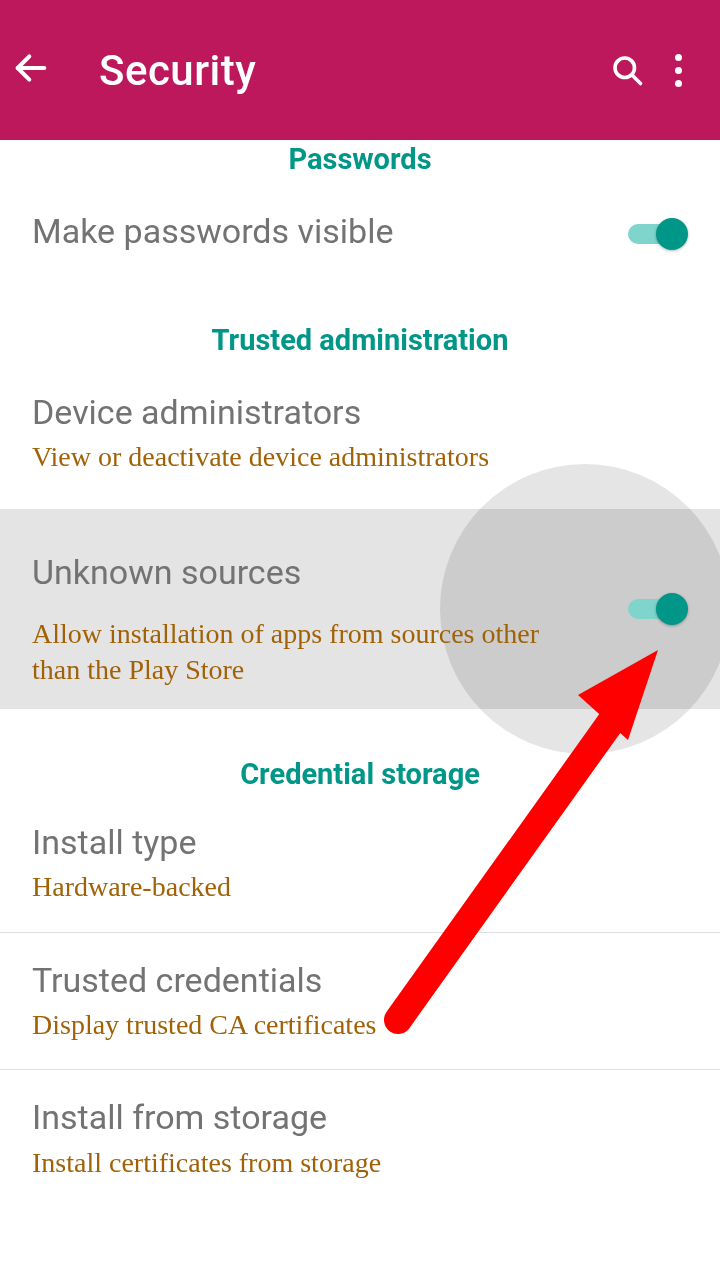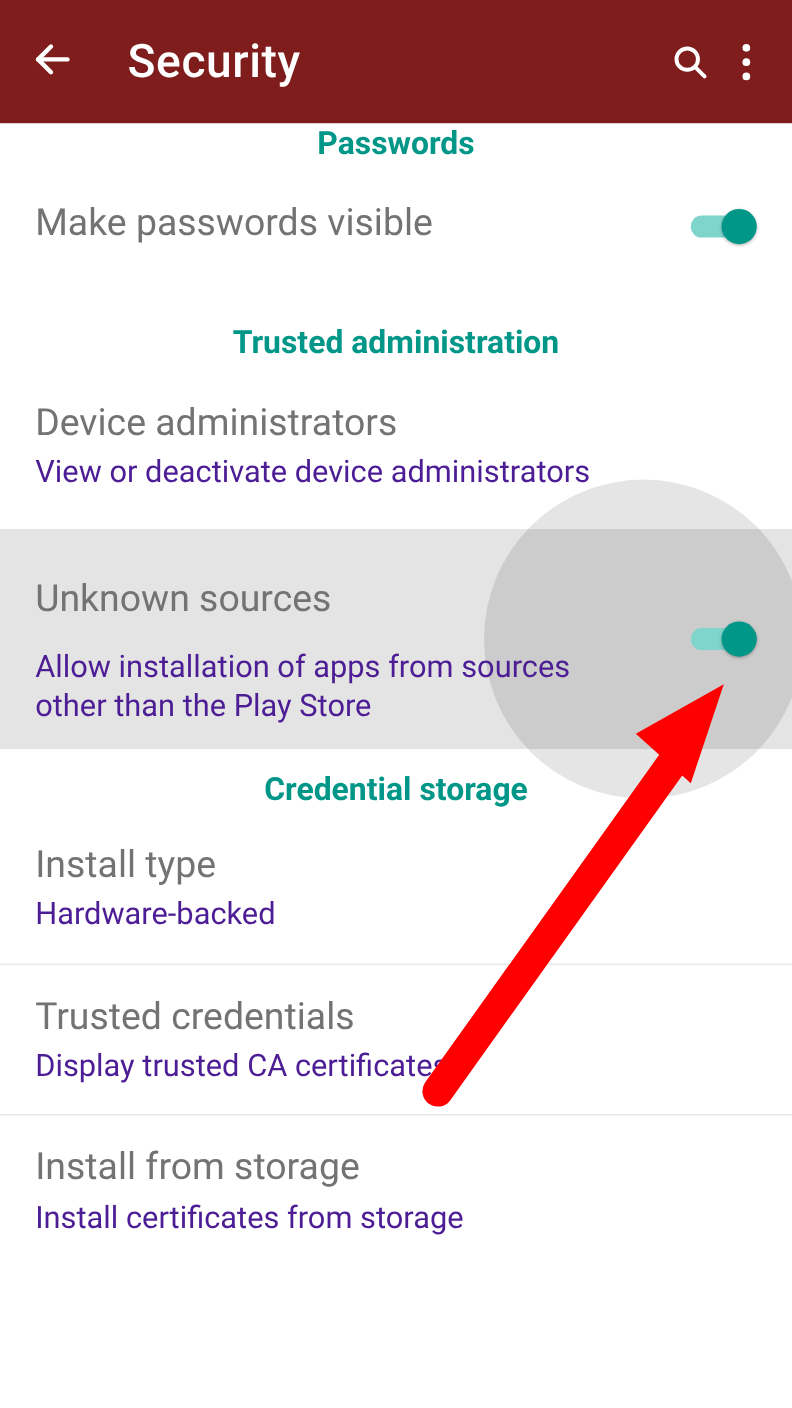--- a/index.html
+++ b/index.html
@@ -5,26 +5,26 @@
   * { box-sizing: border-box; margin: 0; padding: 0; }
   html, body {
     width: 720px;
     height: 1280px;
     font-family: Roboto, "Helvetica Neue", Arial, sans-serif;
     background: #ffffff;
     overflow: hidden;
     position: relative;
   }
   .appbar {
-    height: 112px;
-    background: #7f1d1d;
+    height: 140px;
+    background: #be185d;
     color: #ffffff;
     display: flex;
     align-items: center;
-    padding: 0 20px 0 28px;
+    padding: 0 20px 0 11px;
   }
   .appbar .back-icon svg { width: 40px; height: 40px; }
   .appbar .title {
     font-size: 42px;
     font-weight: 500;
     margin-left: 48px;
     flex: 1;
     letter-spacing: 0.5px;
   }
   .appbar .action { padding: 12px; display:flex; align-items:center; justify-content:center; }
@@ -56,23 +56,24 @@
   }
   .item.with-toggle { padding-right: 120px; }
   .item .primary {
     font-size: 34px;
     color: #737373;
     font-weight: 400;
     line-height: 1.25;
   }
   .item .secondary {
     font-size: 28px;
-    color: #4c1d95;
+    color: #a16207;
     margin-top: 6px;
     line-height: 1.3;
+    font-family: Liberation Serif, serif;
   }
 
   .toggle {
     position: absolute;
     right: 32px;
     top: 50%;
     transform: translateY(-50%);
     width: 60px;
     height: 36px;
   }
@@ -164,21 +165,21 @@
   <div class="item with-toggle highlighted" style="padding-top:42px; padding-bottom:20px; margin-top:8px;">
     <div class="ripple"></div>
     <div class="primary" style="position:relative;">Unknown sources</div>
     <div class="secondary" style="position:relative; max-width:520px;margin-top:22px;">Allow installation of apps from sources other than the Play Store</div>
     <div class="toggle">
       <div class="track"></div>
         <div class="thumb"></div>
     </div>
   </div>
 
-  <div class="section-header" style="padding-top:20px;">Credential storage</div>
+  <div class="section-header" style="padding-top:48px;">Credential storage</div>
 
   <div class="item" style="padding-top:30px;">
     <div class="primary">Install type</div>
     <div class="secondary">Hardware-backed</div>
   </div>
 
   <div class="divider"></div>
 
   <div class="item">
     <div class="primary">Trusted credentials</div>

